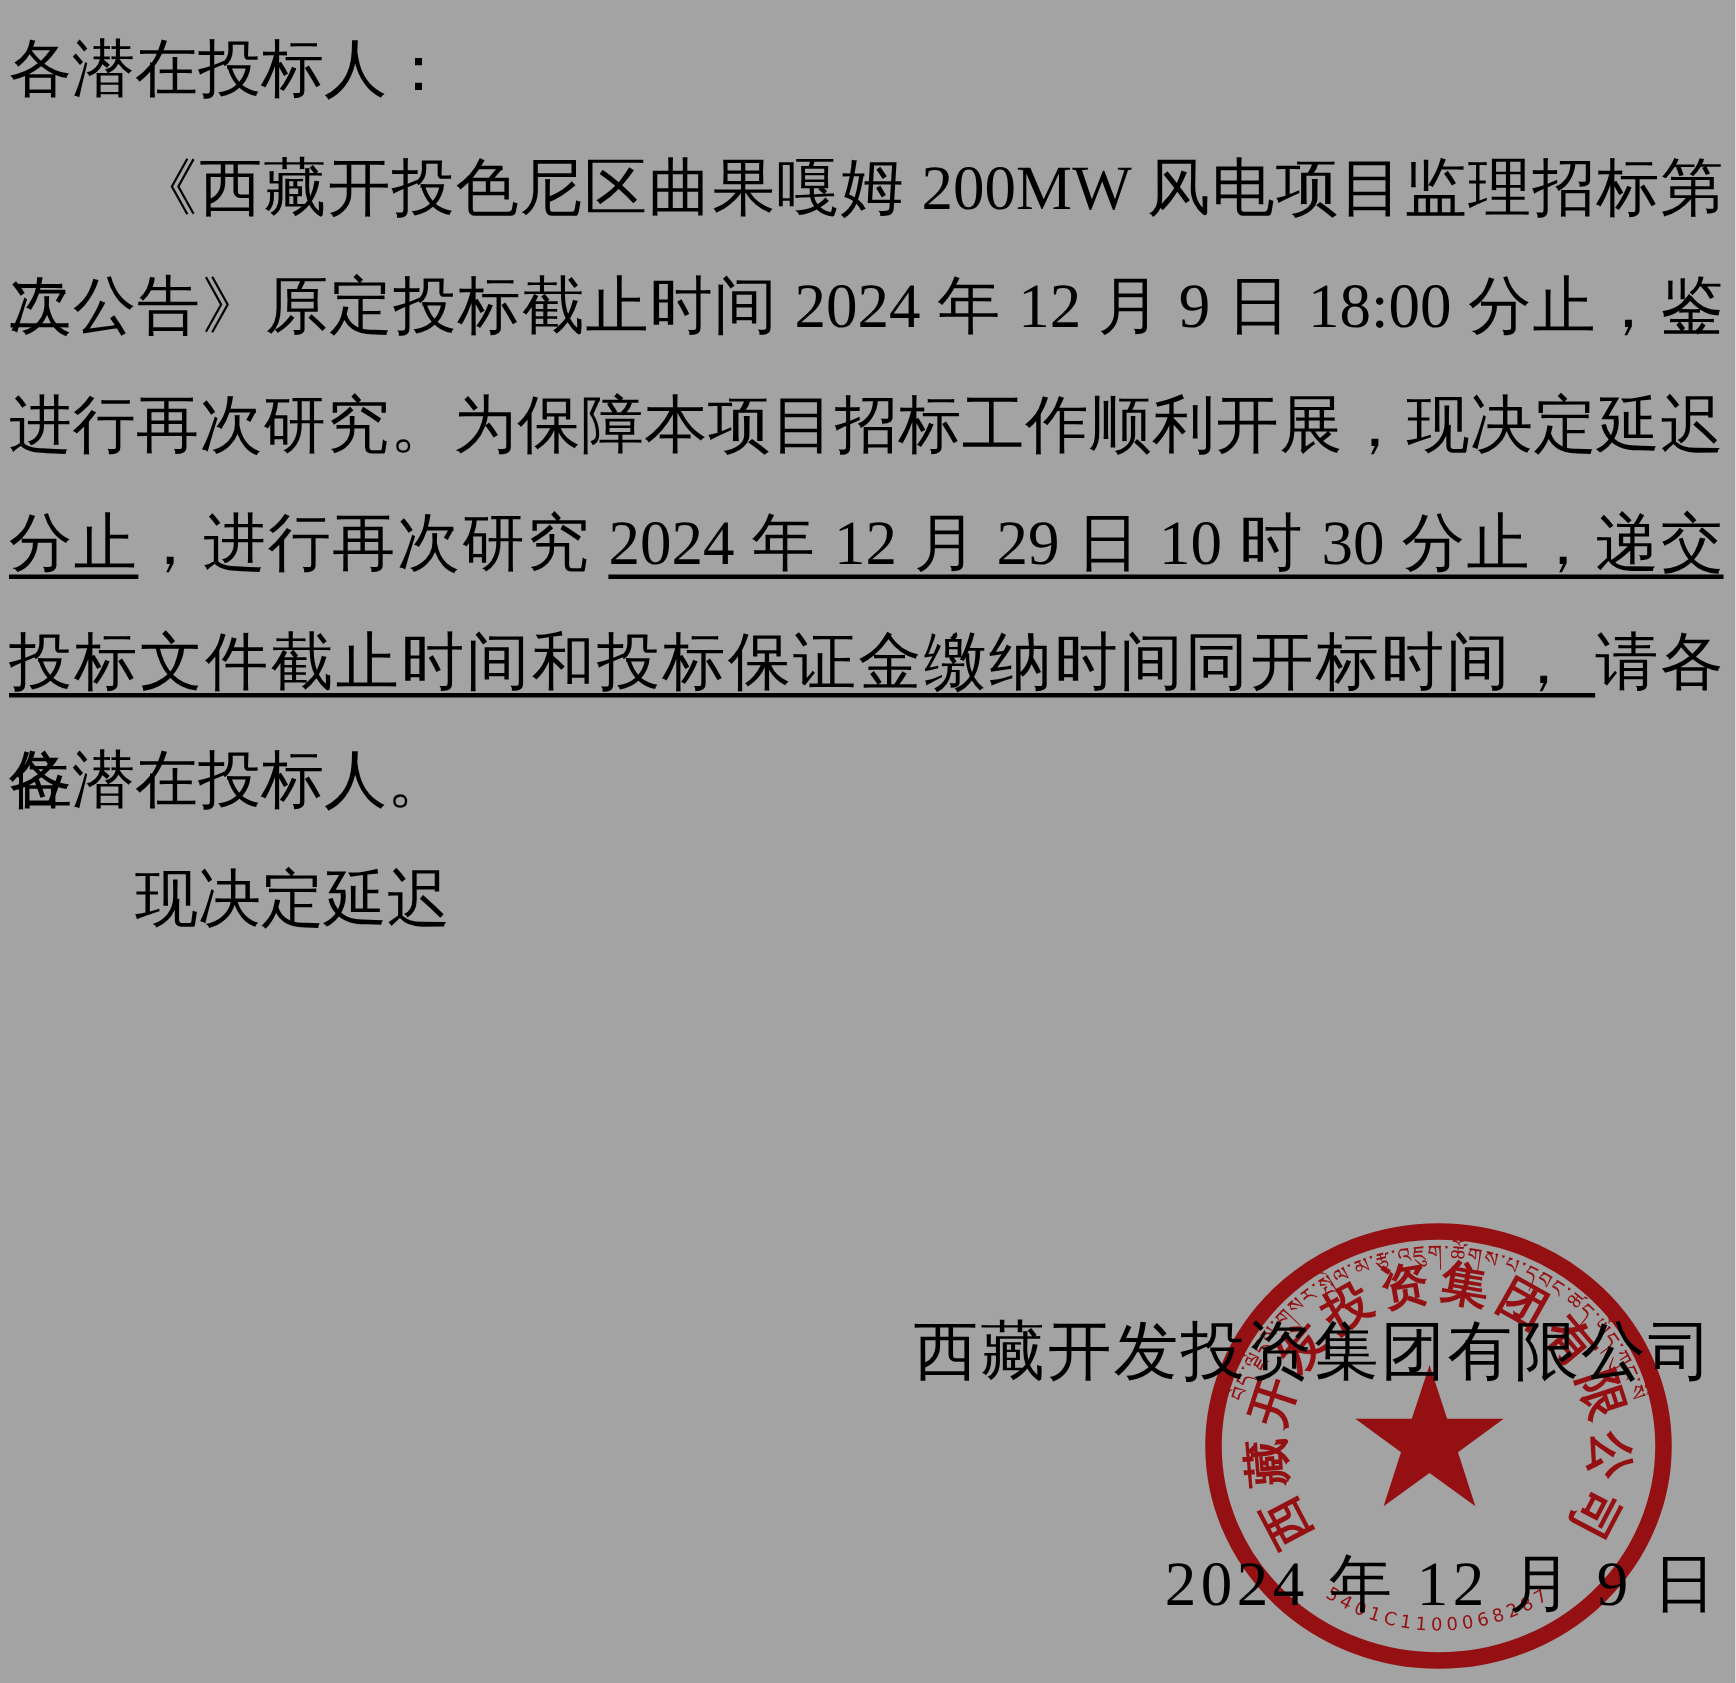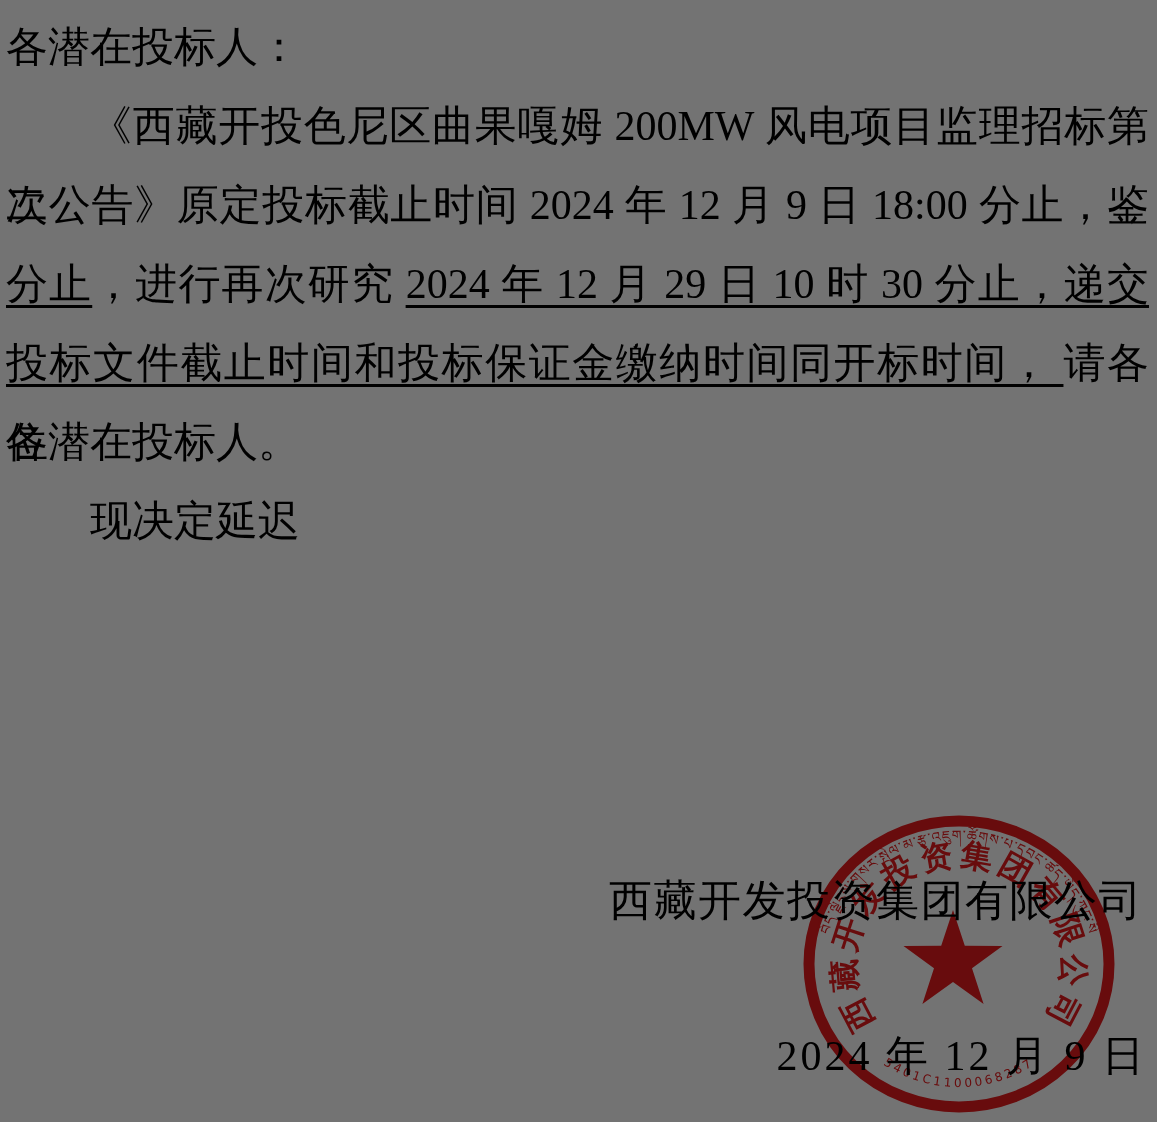--- a/index.html
+++ b/index.html
@@ -1,17 +1,17 @@
 <!DOCTYPE html>
 <html style="--seal-red: #e60f11;"><head>
 <meta charset="utf-8">
 <style>
   html,body{margin:0;padding:0;background:#ffffff;}
   .page{
-    position:relative;width:1157px;height:1122px;background:#737373;overflow:hidden;
+    position:relative;width:1157px;height:1122px;background:#a3a3a3;overflow:hidden;
     font-family:"Liberation Serif","DejaVu Serif",serif;color:#000;
   }
   .textblock{position:absolute;left:6px;right:8px;top:8px;}
   .line{font-size:42px;height:79px;line-height:79px;}
   .line.just{text-align:justify;text-align-last:justify;}
   .line.indent{text-indent:84px;}
   .u{
     text-decoration-line:underline;
     text-decoration-thickness:2.5px;
     text-underline-offset:7px;
@@ -29,20 +29,21 @@
 </style>
 </head>
 <body>
 
 <div class="page">
 
   <div class="textblock" id="doc-body">
       <div class="line"><span>各潜在投标人：</span></div>
       <div class="line indent just"><span>《西藏开投色尼区曲果嘎姆 200MW 风电项目监理招标第二</span></div>
       <div class="line just"><span>次公告》原定投标截止时间 2024 年 12 月 9 日 18:00 分止，鉴</span></div>
+      <div class="line just"><span>进行再次研究。为保障本项目招标工作顺利开展，现决定延迟</span></div>
       <div class="line just"><span class="u">分止</span><span>，进行再次研究 </span><span class="u">2024 年 12 月 29 日 10 时 30 分止，递交</span></div>
       <div class="line just"><span class="u">投标文件截止时间和投标保证金缴纳时间同开标时间， </span><span>请各位</span></div>
       <div class="line"><span>各潜在投标人。</span></div>
       <div class="line indent"><span>现决定延迟</span></div>
     </div>
 
   <div class="sig-company">西藏开发投资集团有限公司</div>
 
   <div class="sig-date">2024 年 12 月 9 日</div>
 

